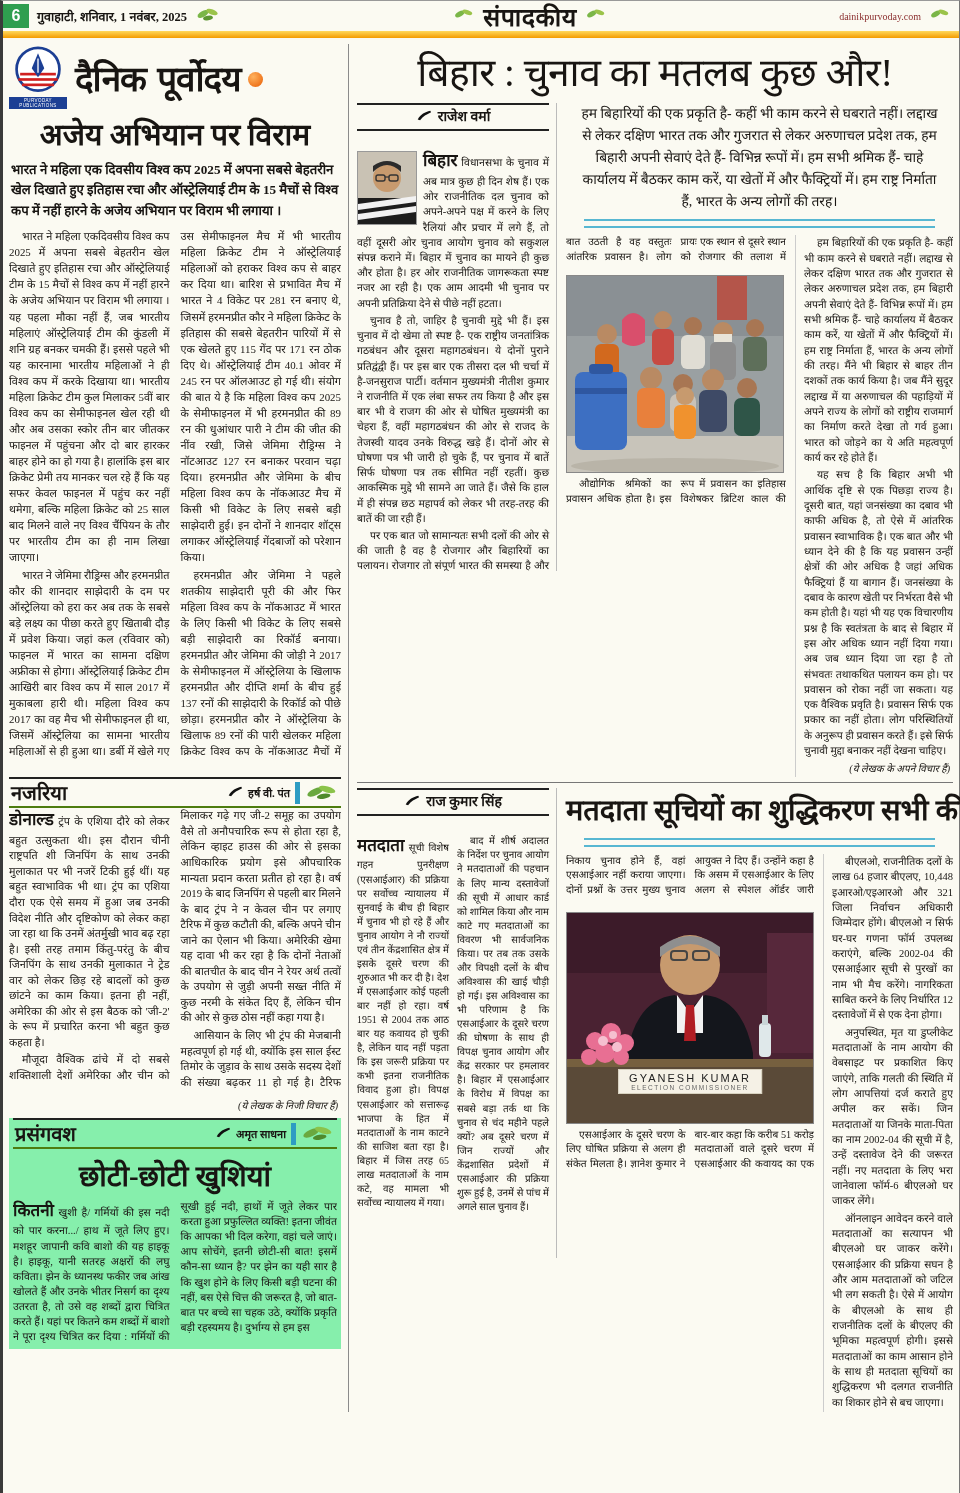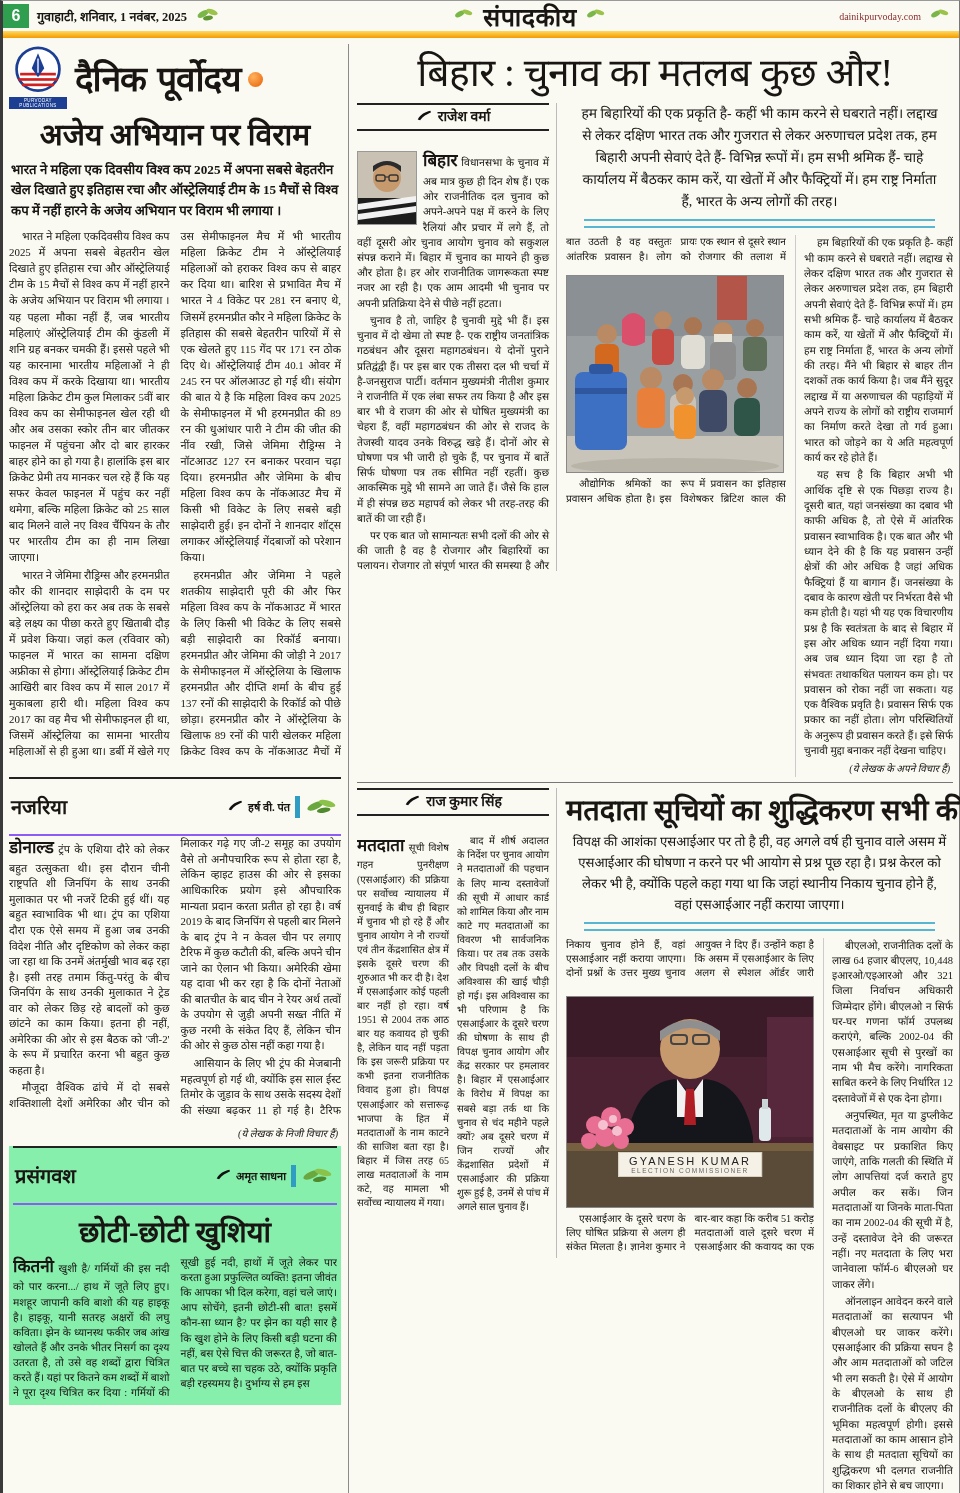--- a/index.html
+++ b/index.html
@@ -29,21 +29,21 @@
   .logo-cap{font-family:"Liberation Sans",sans-serif;font-size:4.5px;background:#1c3f94;color:#fff;letter-spacing:.4px;padding:1px 0;margin-top:-3px}
   .mast-title{font-family:"DejaVu Sans",sans-serif;font-size:35px;font-weight:800;letter-spacing:-1px;white-space:nowrap}
   .sun{width:15px;height:15px;border-radius:50%;display:inline-block;vertical-align:top;background:radial-gradient(circle at 35% 32%,#ffb25e,#e85d04);flex:none;margin-top:4px}
 
   
   .cricket-head{font-size:30px;font-weight:800;text-align:center;white-space:nowrap;margin:2px 0 6px}
   .cricket-intro{font-size:13.2px;font-weight:bold;text-align:left;line-height:1.55;padding:0 2px;margin-bottom:7px}
   .cricket-body{height:542px;overflow:hidden;column-count:2;column-gap:11px;font-size:10.9px;line-height:1.47}
 
   
-  .sec-head{display:flex;align-items:center;border-top:2px solid #222;border-bottom:2px solid #8b5cf6;padding:14px 2px;margin-top:7px}
+  .sec-head{display:flex;align-items:center;border-top:2px solid #222;border-bottom:2px solid #4d7c0f;padding:0 2px;margin-top:7px}
   .sec-name{font-size:20px;font-weight:800}
   .sec-by{margin-left:auto;display:flex;align-items:center;gap:5px;font-weight:bold;font-size:11px}
   .accent-bar{width:5px;height:22px;background:#2e9cc3;flex:none}
   .big-head{font-size:28px;font-weight:800;text-align:center;line-height:1.22;margin:7px 0 5px}
   .naj-body{height:288px;overflow:hidden;column-count:2;column-gap:11px;font-size:10.8px;line-height:1.44}
   .leadin{font-weight:800;font-size:17px;text-indent:0}
   .fp{text-indent:0}
   .endnote{font-size:10px;font-style:italic;text-align:right;padding:2px 3px 0 0}
   .prasang{background:#86efac;margin-top:6px;padding:0 4px 4px}
   .prasang .sec-head{margin-top:0}
@@ -298,21 +298,20 @@
             </div>
             <div class="mat-2col just">
               <p class="fp"><span class="leadin">मतदाता</span> <span>सूची विशेष गहन पुनरीक्षण (एसआईआर) की प्रक्रिया पर सर्वोच्च न्यायालय में सुनवाई के बीच ही बिहार में चुनाव भी हो रहे हैं और चुनाव आयोग ने नौ राज्यों एवं तीन केंद्रशासित क्षेत्र में इसके दूसरे चरण की शुरुआत भी कर दी है। देश में एसआईआर कोई पहली बार नहीं हो रहा। वर्ष 1951 से 2004 तक आठ बार यह कवायद हो चुकी है, लेकिन याद नहीं पड़ता कि इस जरूरी प्रक्रिया पर कभी इतना राजनीतिक विवाद हुआ हो। विपक्ष एसआईआर को सत्तारूढ़ भाजपा के हित में मतदाताओं के नाम काटने की साजिश बता रहा है। बिहार में जिस तरह 65 लाख मतदाताओं के नाम कटे, वह मामला भी सर्वोच्च न्यायालय में गया।</span></p>
               <div>
                   <p>बाद में शीर्ष अदालत के निर्देश पर चुनाव आयोग ने मतदाताओं की पहचान के लिए मान्य दस्तावेजों की सूची में आधार कार्ड को शामिल किया और नाम काटे गए मतदाताओं का विवरण भी सार्वजनिक किया। पर तब तक उसके और विपक्षी दलों के बीच अविश्वास की खाई चौड़ी हो गई। इस अविश्वास का भी परिणाम है कि एसआईआर के दूसरे चरण की घोषणा के साथ ही विपक्ष चुनाव आयोग और केंद्र सरकार पर हमलावर है। बिहार में एसआईआर के विरोध में विपक्ष का सबसे बड़ा तर्क था कि चुनाव से चंद महीने पहले क्यों? अब दूसरे चरण में जिन राज्यों और केंद्रशासित प्रदेशों में एसआईआर की प्रक्रिया शुरू हुई है, उनमें से पांच में अगले साल चुनाव हैं।</p>
                 </div>
             </div>
           </div>
           <div class="artbody">
             <h1 class="mat-head">मतदाता सूचियों का शुद्धिकरण सभी की जिम्मेदारी</h1>
-            <div class="mat-lead">विपक्ष की आशंका एसआईआर पर तो है ही, वह अगले वर्ष ही चुनाव वाले असम में एसआईआर की घोषणा न करने पर भी आयोग से प्रश्न पूछ रहा है। प्रश्न केरल को लेकर भी है, क्योंकि पहले कहा गया था कि जहां स्थानीय निकाय चुनाव होने हैं, वहां एसआईआर नहीं कराया जाएगा।</div>
             <div class="dbl"></div>
             <div class="body-row">
               <div class="photostack" style="width:248px">
                 <div class="strip2">निकाय चुनाव होने हैं, वहां एसआईआर नहीं कराया जाएगा। दोनों प्रश्नों के उत्तर मुख्य चुनाव आयुक्त ने दिए हैं। उन्होंने कहा है कि असम में एसआईआर के लिए अलग से स्पेशल ऑर्डर जारी किया जाएगा, जबकि केरल में स्थानीय चुनाव की अधिसूचना अभी जारी नहीं हुई है। विभिन्न कारणों से नाम काटने से पहले मतदाताओं को नोटिस देने की प्रक्रिया का भी पालन नहीं किया गया। शीर्ष अदालत में दिए गए तर्कों से संदेश गया कि संवैधानिक संस्था के नाते चुनाव आयोग स्वयं को किसी के भी प्रति जवाबदेह नहीं मानता।</div>
                 <div class="figph" style="width:248px;height:212px">
                   <svg width="246" height="210" viewBox="0 0 246 210" preserveAspectRatio="none">
                     <rect width="246" height="210" fill="#4a2232"></rect>
                     <rect width="246" height="60" fill="#3c1b29"></rect>
                     <rect x="200" y="20" width="46" height="120" fill="#57283b"></rect>
                     <circle cx="123" cy="52" r="30" fill="#c79a6e"></circle>

